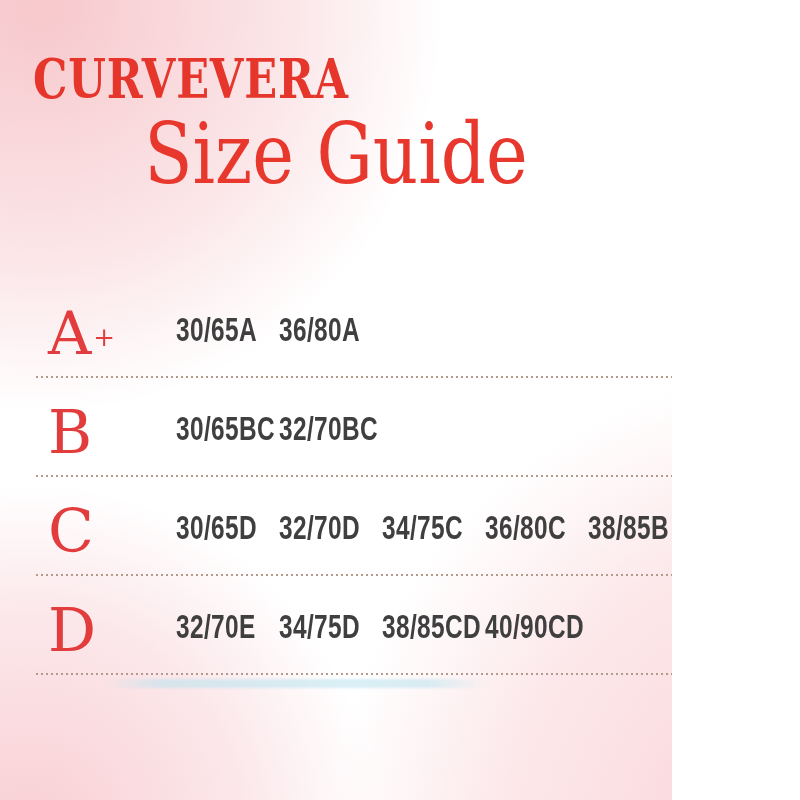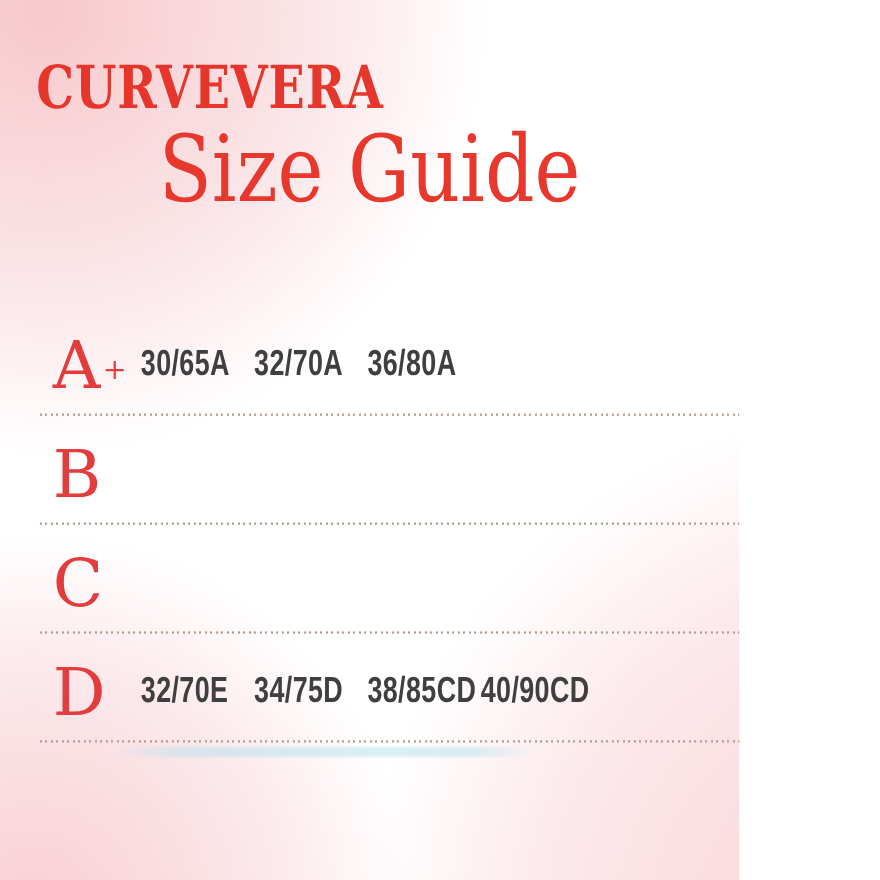--- a/index.html
+++ b/index.html
@@ -60,20 +60,21 @@
   }
   .row-label .plus{
     font-size:26px;
     margin-left:2px;
     transform:translateY(-8px);
     display:inline-block;
   }
   .row-sizes{
     display:flex;
     padding-top:4px;
+    margin-left:48px;
   }
   .size-cell{
     width:103px;
     flex-shrink:0;
     white-space:nowrap;
   }
   .size-cell span{
     display:inline-block;
     font-weight:700;
     font-size:33px;
@@ -106,41 +107,50 @@
   <div class="title">Size Guide</div>
 
   <div class="size-table">
   <div class="size-row">
     <div class="row-label">
       <span class="letter">A</span>
       <span class="plus">+</span>
     </div>
     <div class="row-sizes">
           <div class="size-cell"><span>30/65A</span></div>
-          <div class="size-cell"><span>32/70A</span></div>
           <div class="size-cell"><span>36/80A</span></div>
         </div>
   </div>
   <div class="dotted-divider"></div>
 
   <div class="size-row">
     <div class="row-label">
       <span class="letter">B</span>
 
     </div>
     <div class="row-sizes">
+          <div class="size-cell"><span>30/65BC</span></div>
+          <div class="size-cell"><span>32/70BC</span></div>
         </div>
   </div>
   <div class="dotted-divider"></div>
 
   <div class="size-row">
     <div class="row-label">
       <span class="letter">C</span>
 
     </div>
+    <div class="row-sizes">
+          <div class="size-cell"><span>30/65D</span></div>
+          <div class="size-cell"><span>32/70D</span></div>
+          <div class="size-cell"><span>34/75C</span></div>
+          <div class="size-cell"><span>36/80C</span></div>
+          <div class="size-cell"><span>38/85B</span></div>
+          <div class="size-cell"><span>40/90B</span></div>
+        </div>
   </div>
   <div class="dotted-divider"></div>
 
   <div class="size-row">
     <div class="row-label">
       <span class="letter">D</span>
 
     </div>
     <div class="row-sizes">
           <div class="size-cell"><span>32/70E</span></div>

